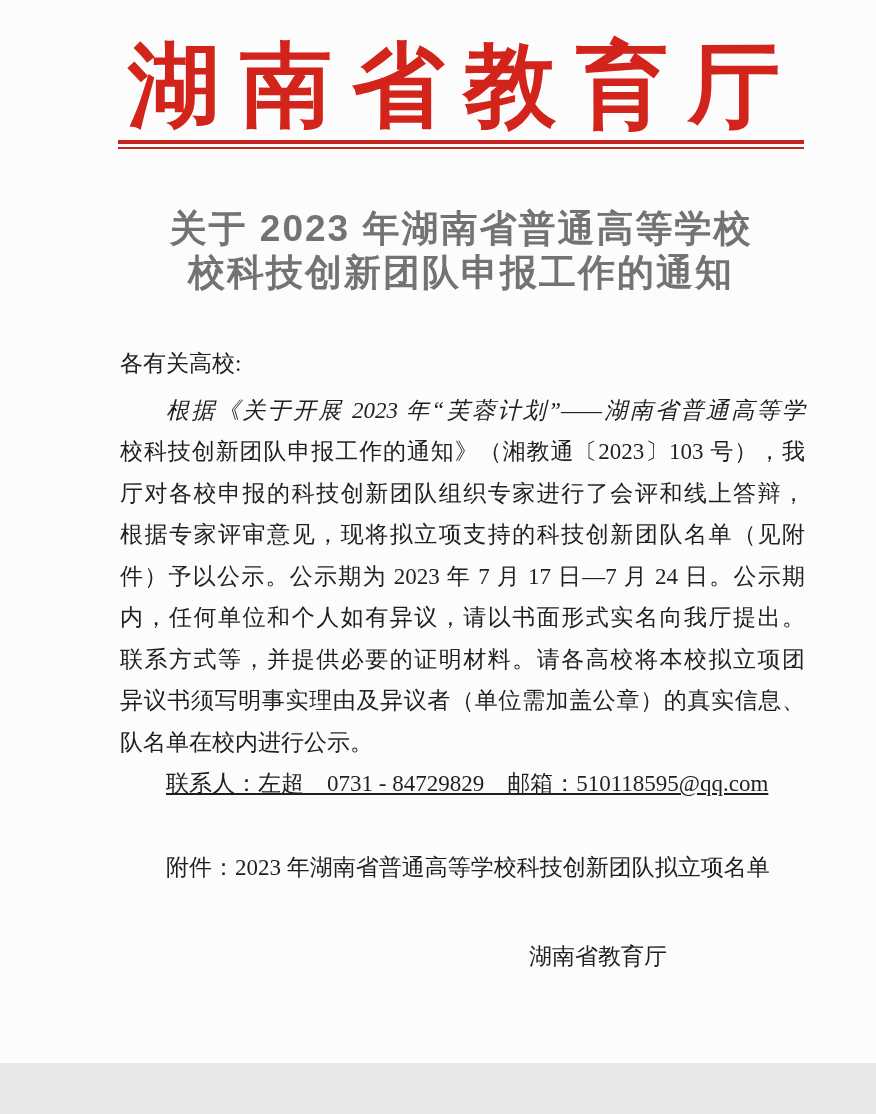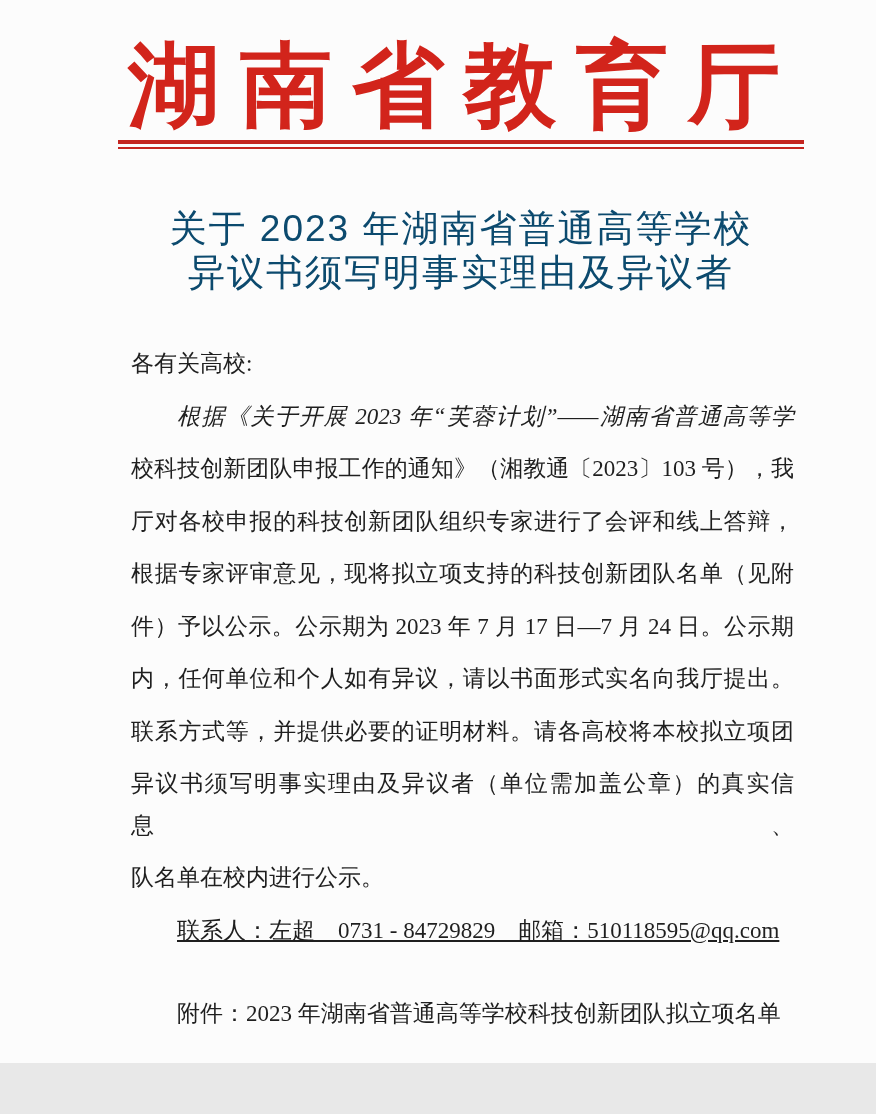--- a/index.html
+++ b/index.html
@@ -35,34 +35,34 @@
   }
   .rule-wrap{margin:0 88px 0 102px;}
   .rule-thick{height:4px;background:var(--rule-red);}
   .rule-gap{height:3px;}
   .rule-thin{height:2px;background:var(--rule-red);}
   
   .doc-title{
     margin:58px 88px 0 102px;
     text-align:center;
     font-family:"Liberation Sans", sans-serif;
-    font-weight:normal;
+    font-weight:bold;
     font-size:37px;
     line-height:44px;
     letter-spacing:2px;
-    color:#0c4a6e;
+    color:#737373;
     white-space:nowrap;
   }
   
   .body-block{
     margin:48px 87px 0 104px;
     font-size:23px;
     line-height:41.5px;
   }
-  .body-line{margin:11px;}
+  .body-line{margin:0;}
   .salutation{margin-bottom:5px;}
   .justify{text-align:justify;text-align-last:justify;}
   .indent{text-indent:2em;font-style:italic;}
   .contact{text-indent:2em;white-space:nowrap;text-decoration:underline;}
   .attachment{margin-top:42px;text-indent:2em;white-space:nowrap;}
   .signature{margin-top:48px;text-align:right;padding-right:138px;white-space:nowrap;}
   .doc-date{margin-top:4px;text-align:right;padding-right:40px;white-space:nowrap;}
   
   .footer-rule{
     position:absolute;left:102px;right:89px;top:1066px;
@@ -79,21 +79,21 @@
   <div class="letterhead">湖南省教育厅</div>
 
   <div class="rule-wrap">
     <div class="rule-thick"></div>
     <div class="rule-gap"></div>
     <div class="rule-thin"></div>
   </div>
 
   <div class="doc-title">
     <div>关于 2023 年湖南省普通高等学校</div>
-    <div>异议书须写明事实理由及异议者</div>
+    <div>校科技创新团队申报工作的通知</div>
   </div>
 
   <div class="body-block">
     <div class="body-line salutation">各有关高校:</div>
 
     <div>
 
     <div class="body-line indent justify" style="">根据《关于开展 2023 年“芙蓉计划”——湖南省普通高等学</div>
         <div class="body-line justify" style="">校科技创新团队申报工作的通知》（湘教通〔2023〕103 号），我</div>
         <div class="body-line justify" style="">厅对各校申报的科技创新团队组织专家进行了会评和线上答辩，</div>

